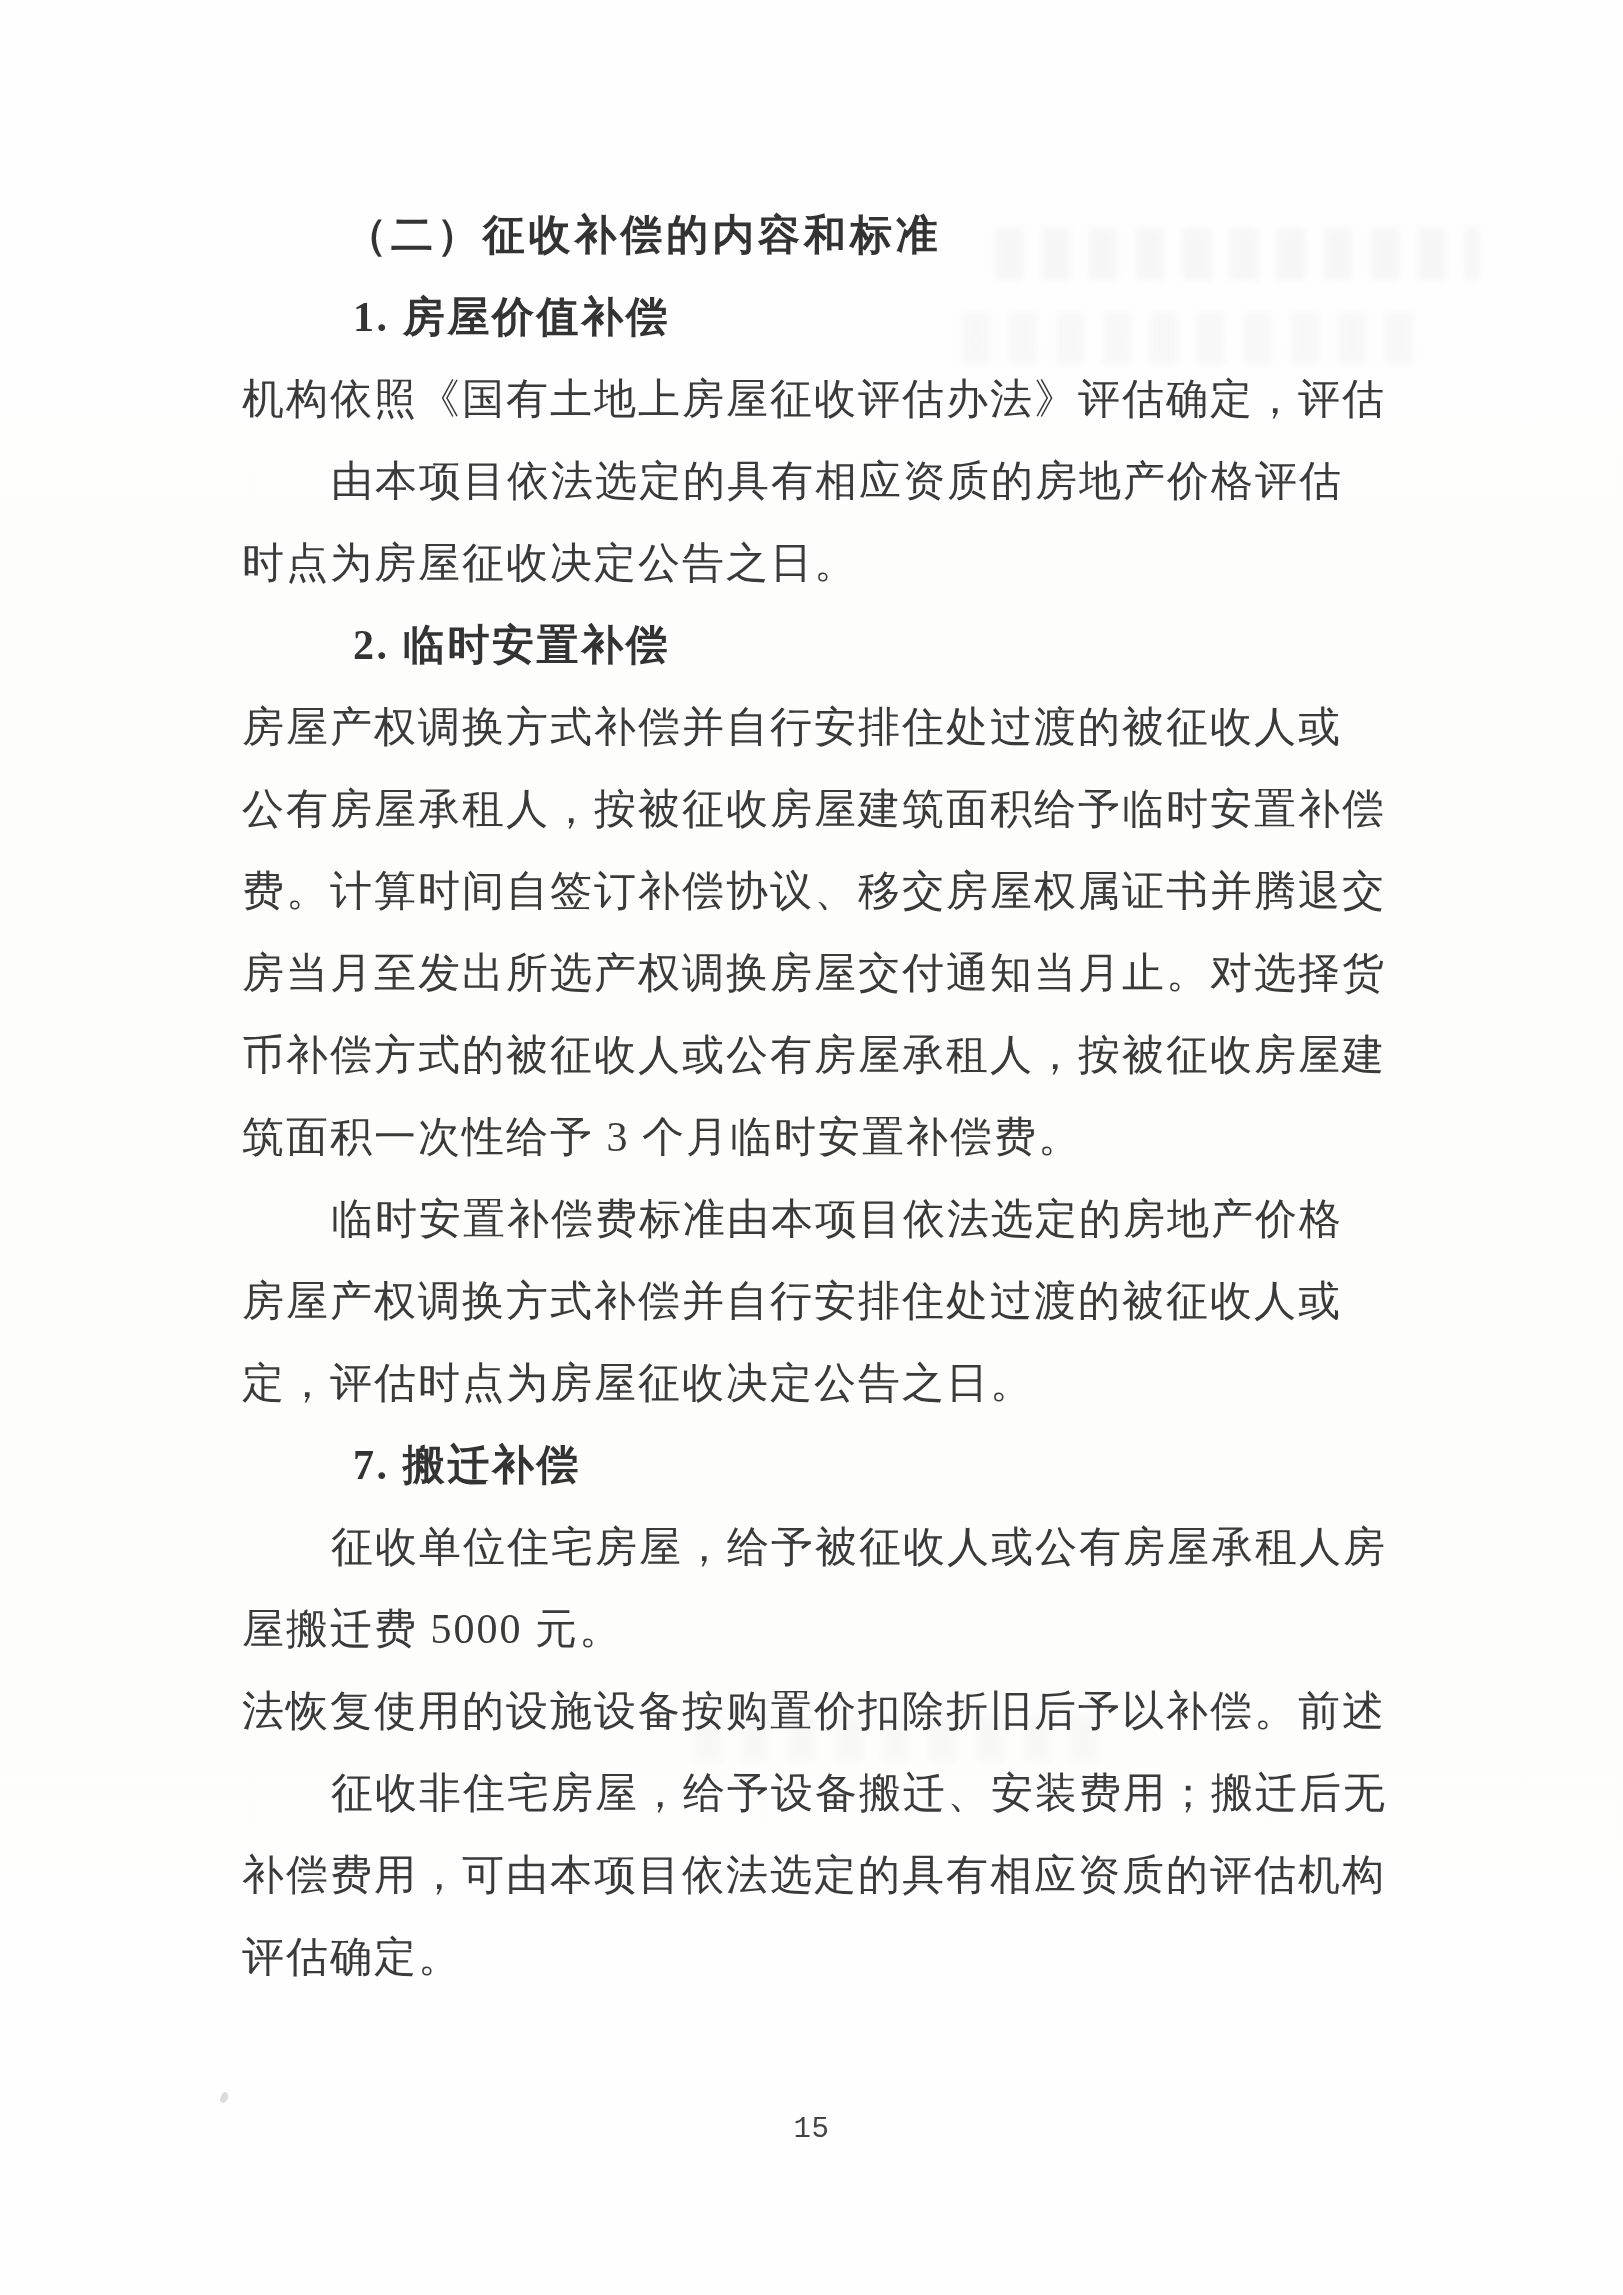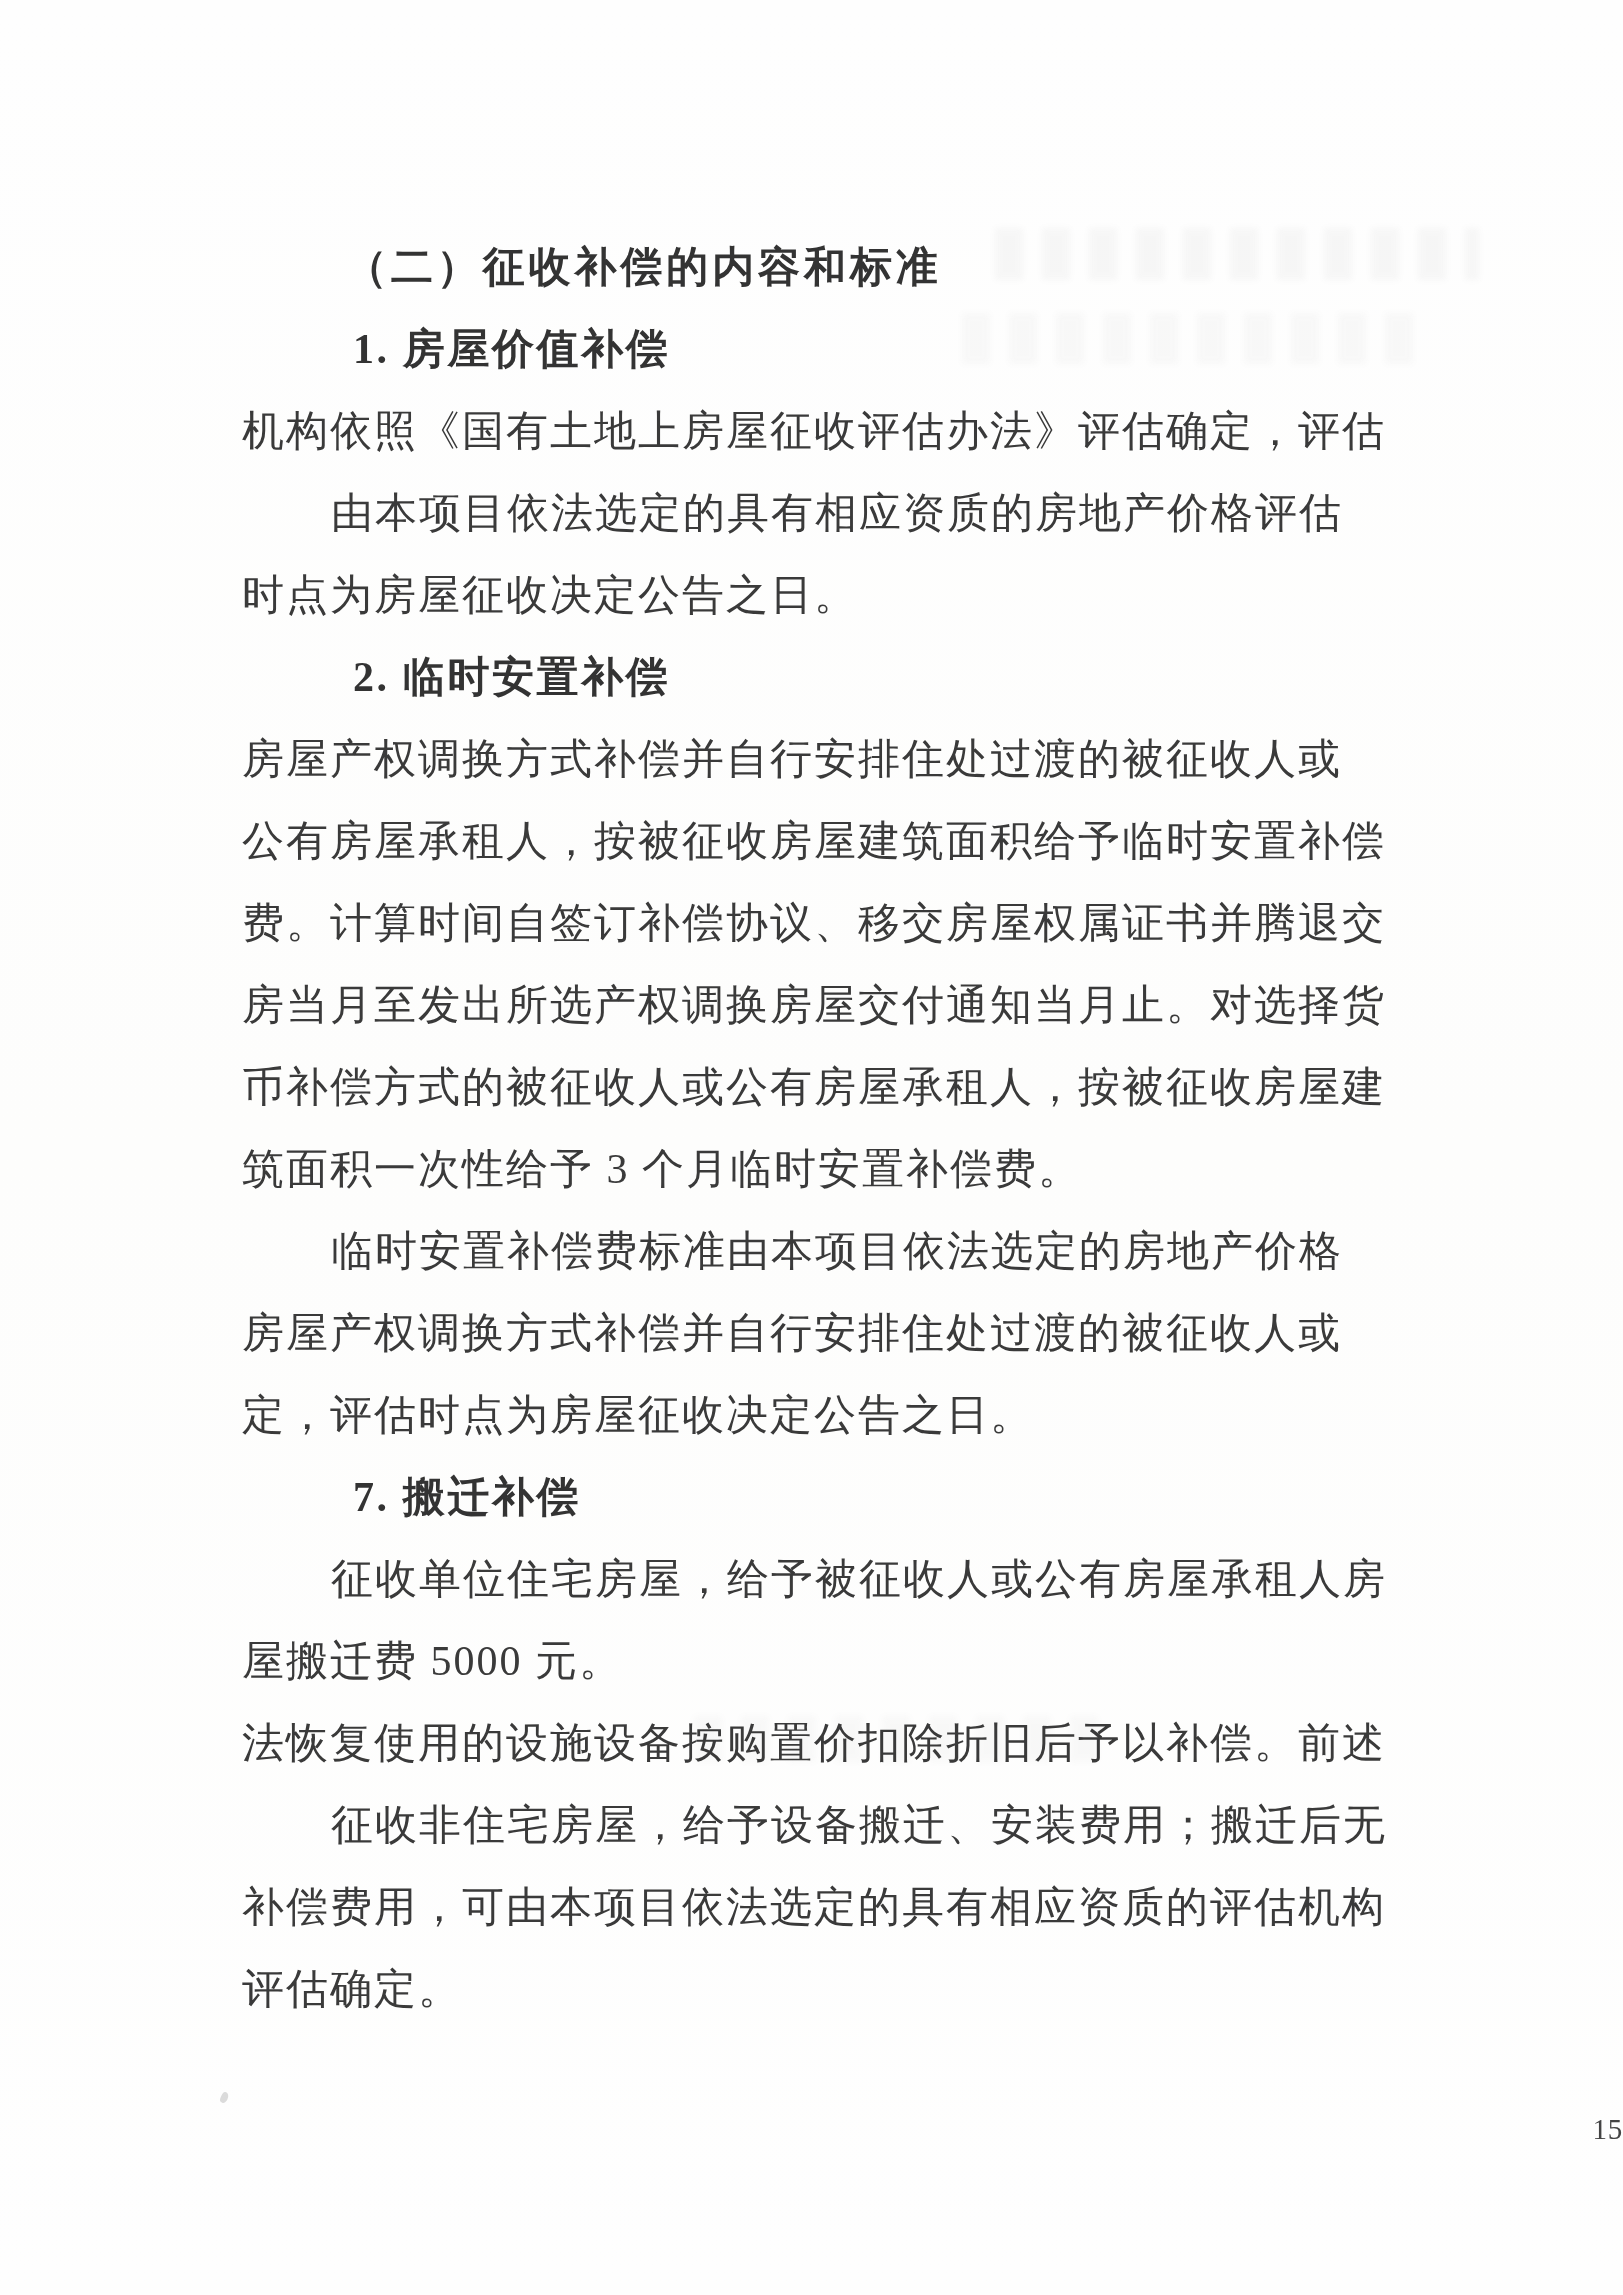--- a/index.html
+++ b/index.html
@@ -9,21 +9,21 @@
     font-family: "Liberation Serif", serif;
     position: relative;
     overflow: hidden;
   }
   .sheet {
     position: absolute; inset: 0;
     background: linear-gradient(180deg, #fefefe 0%, #fdfdfc 50%, #fefefe 100%);
   }
   .textblock {
     position: absolute;
-    left: 242px; right: 242px; top: 226px;
+    left: 242px; right: 242px; top: 194px;
     color: #3a3a3a;
   }
   .line {
     height: 82px;
     line-height: 82px;
     font-size: 42px;
     letter-spacing: 2px;
     white-space: nowrap;
     text-align: left;
   }
@@ -36,24 +36,25 @@
   .h2 {
     padding-left: 111px;
     font-weight: 700;
     color: #333333;
     letter-spacing: 2.6px;
   }
   .indent { padding-left: 89px; }
   .pagenum {
     position: absolute;
     left: 0; right: 0; top: 2113px;
-    text-align: right;
+    text-align: center;
     font-size: 29px;
     color: #444444;
     letter-spacing: 0.7px;
+    font-family: Liberation Mono, monospace;
   }
   
   .bleed {
     position: absolute;
     filter: blur(3.3px);
     opacity: 0.05;
     background: repeating-linear-gradient(90deg,
       #777 0px, #777 27.5px, transparent 27.5px, transparent 47px);
     pointer-events: none;
   }

